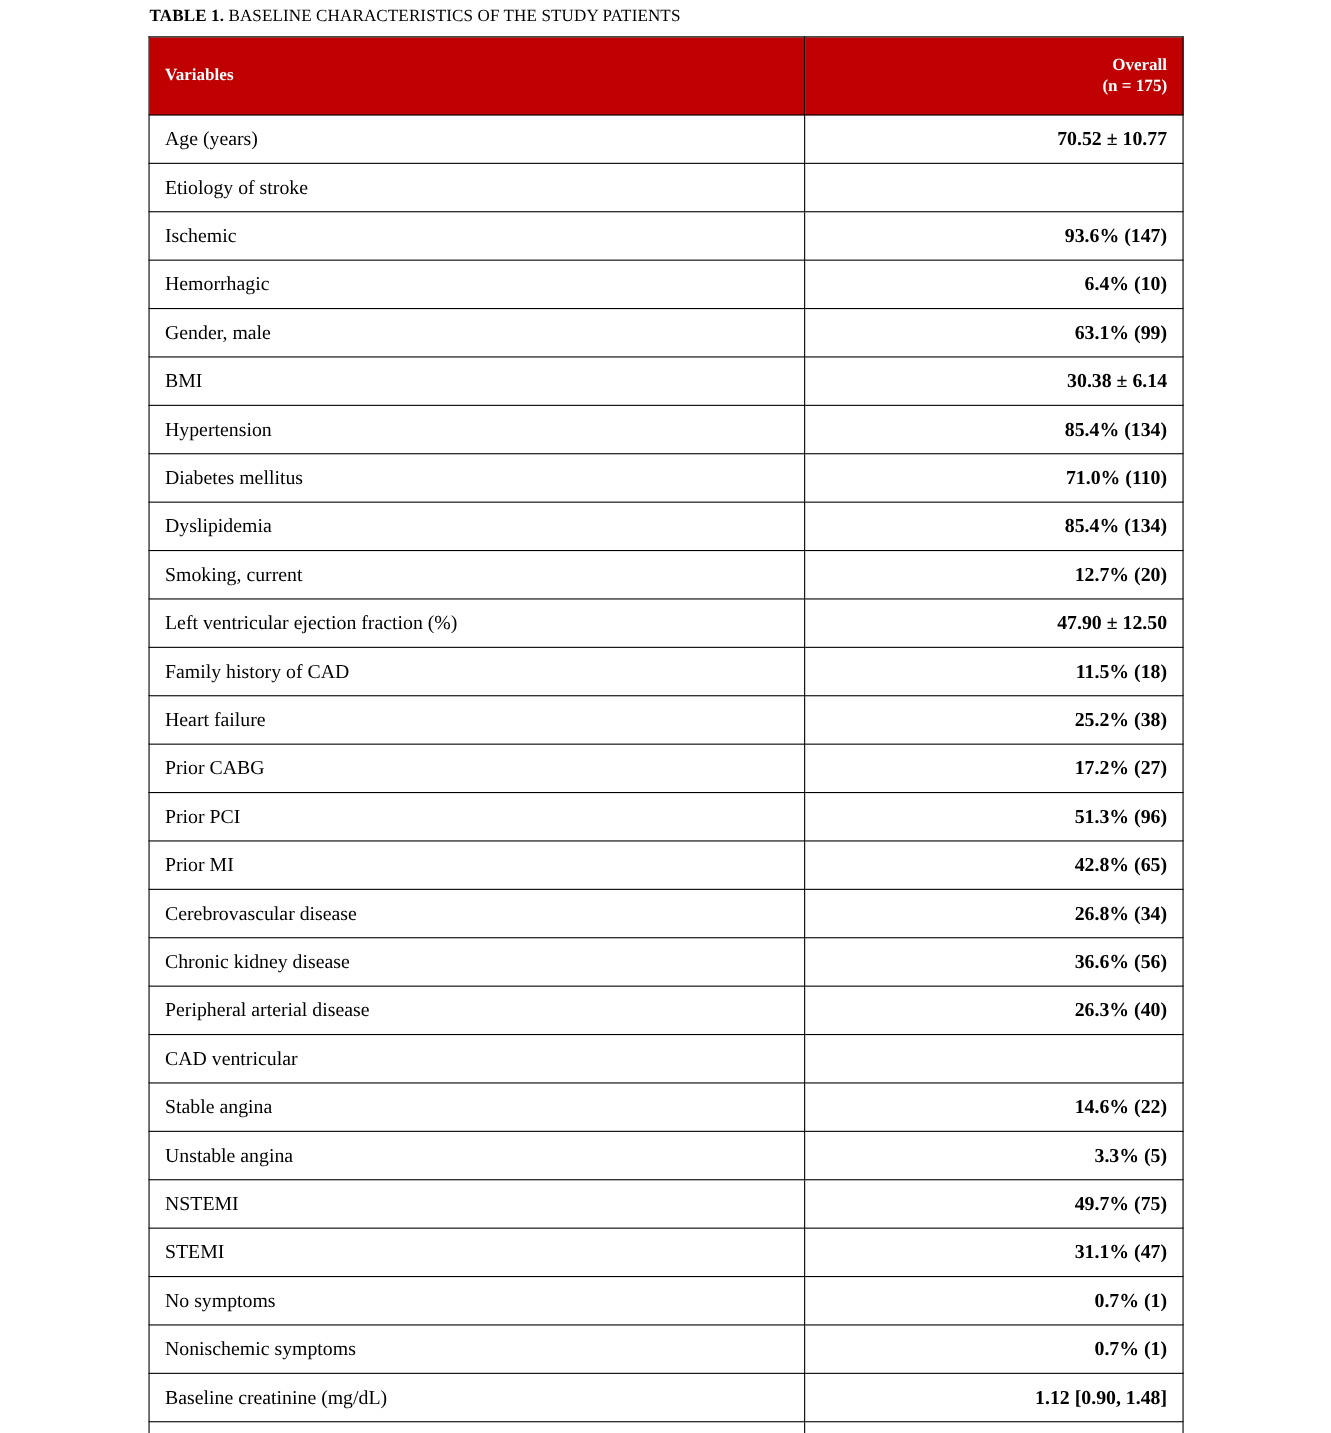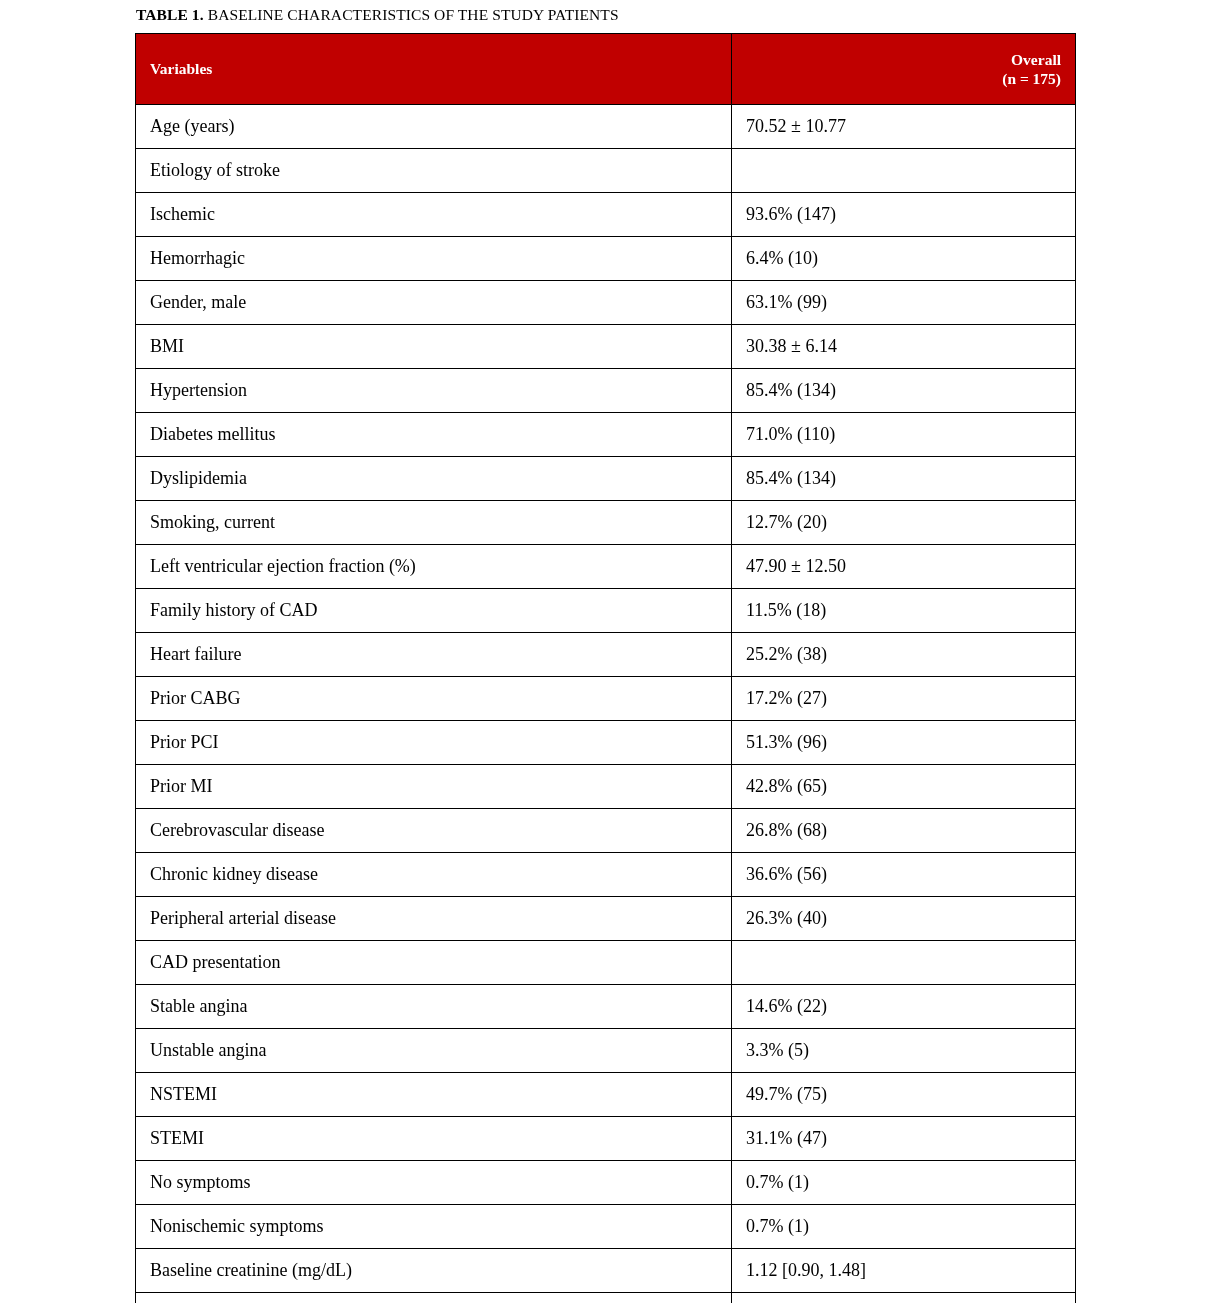--- a/index.html
+++ b/index.html
@@ -73,21 +73,22 @@
     height: 43px;
     padding: 0 14px;
     font-size: 18px;
     vertical-align: middle;
     background: #ffffff;
   }
   #data-table tbody td.cell-variable {
     text-align: left;
   }
   #data-table tbody td.cell-value {
-    text-align: left;
+    text-align: right;
+    font-weight: bold;
   }
 </style>
 </head>
 <body>
 
 <div id="page">
 
   <div id="table-caption">
     <span class="cap-label">TABLE 1.</span>
     <span class="cap-title">BASELINE CHARACTERISTICS OF THE STUDY PATIENTS</span>
@@ -167,32 +168,32 @@
         <tr>
           <td class="cell-variable">Prior PCI</td>
           <td class="cell-value">51.3% (96)</td>
         </tr>
         <tr>
           <td class="cell-variable">Prior MI</td>
           <td class="cell-value">42.8% (65)</td>
         </tr>
         <tr>
           <td class="cell-variable">Cerebrovascular disease</td>
-          <td class="cell-value">26.8% (68)</td>
+          <td class="cell-value">26.8% (34)</td>
         </tr>
         <tr>
           <td class="cell-variable">Chronic kidney disease</td>
           <td class="cell-value">36.6% (56)</td>
         </tr>
         <tr>
           <td class="cell-variable">Peripheral arterial disease</td>
           <td class="cell-value">26.3% (40)</td>
         </tr>
         <tr>
-          <td class="cell-variable">CAD presentation</td>
+          <td class="cell-variable">CAD ventricular</td>
           <td class="cell-value"></td>
         </tr>
         <tr>
           <td class="cell-variable">Stable angina</td>
           <td class="cell-value">14.6% (22)</td>
         </tr>
         <tr>
           <td class="cell-variable">Unstable angina</td>
           <td class="cell-value">3.3% (5)</td>
         </tr>

